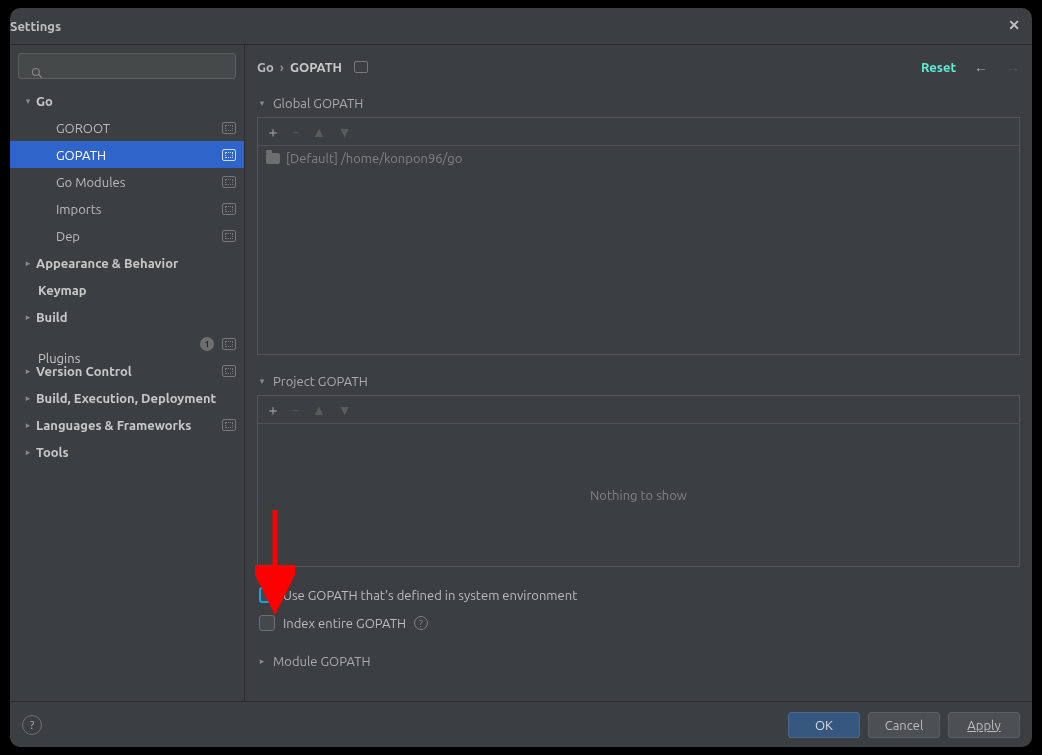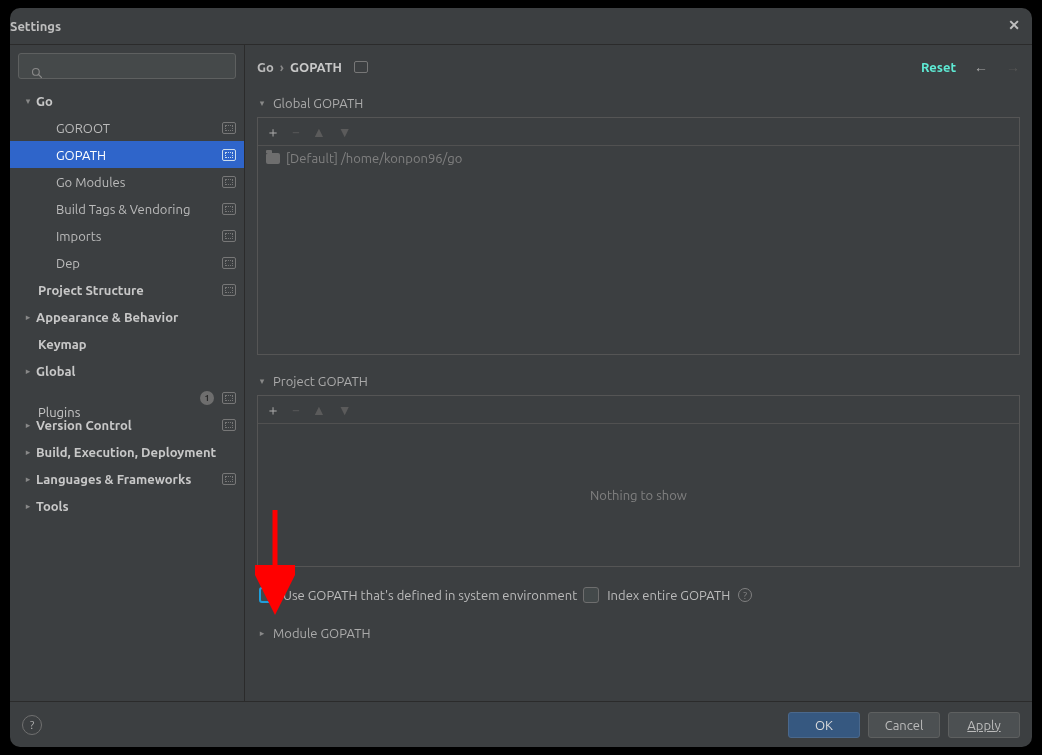--- a/index.html
+++ b/index.html
@@ -96,47 +96,39 @@
         </div>
         <div class="tree-row indent2 selected">
           <span class="label">GOPATH</span>
           <span class="proj"></span>
         </div>
         <div class="tree-row indent2">
           <span class="label">Go Modules</span>
           <span class="proj"></span>
         </div>
         <div class="tree-row indent2">
-          <span class="label">Build Tags &amp; Vendoring</span>
-          <span class="proj"></span>
-        </div>
-        <div class="tree-row indent2">
           <span class="label">Imports</span>
           <span class="proj"></span>
         </div>
         <div class="tree-row indent2">
           <span class="label">Dep</span>
           <span class="proj"></span>
         </div>
 
-        <div class="tree-row indent1">
-          <span class="label" style="font-weight:600;color:#c8c8c8;">Project Structure</span>
-          <span class="proj"></span>
-        </div>
 
         <div class="tree-row indent0">
           <span class="arrow">▸</span>
           <span class="label" style="font-weight:600;color:#c8c8c8;">Appearance &amp; Behavior</span>
         </div>
         <div class="tree-row indent1">
           <span class="label" style="font-weight:600;color:#c8c8c8;">Keymap</span>
         </div>
         <div class="tree-row indent0">
           <span class="arrow">▸</span>
-          <span class="label" style="font-weight:600;color:#c8c8c8;">Global</span>
+          <span class="label" style="font-weight:600;color:#c8c8c8;">Build</span>
         </div>
         <div class="tree-row indent1">
           <span class="label" style="font-weight:400;color:#c8c8c8;margin-top:28px;">Plugins</span>
           <span class="badge">1</span>
           <span class="proj"></span>
         </div>
         <div class="tree-row indent0">
           <span class="arrow">▸</span>
           <span class="label" style="font-weight:600;color:#c8c8c8;">Version Control</span>
           <span class="proj"></span>
@@ -203,21 +195,21 @@
               <span class="btn disabled">−</span>
               <span class="btn disabled">▲</span>
               <span class="btn disabled">▼</span>
             </div>
             <div class="list-contents">
               <div class="empty">Nothing to show</div>
             </div>
           </div>
         </div>
 
-        <div style="display:flex;gap:4px;margin-top:4px;">
+        <div style="display:flex;flex-direction:column;gap:4px;margin-top:4px;">
           <div class="checkbox-row">
             <span class="checkbox highlight"></span>
             <span>Use GOPATH that's defined in system environment</span>
           </div>
           <div class="checkbox-row">
             <span class="checkbox"></span>
             <span>Index entire GOPATH</span>
             <span class="help-icon">?</span>
           </div>
         </div>

